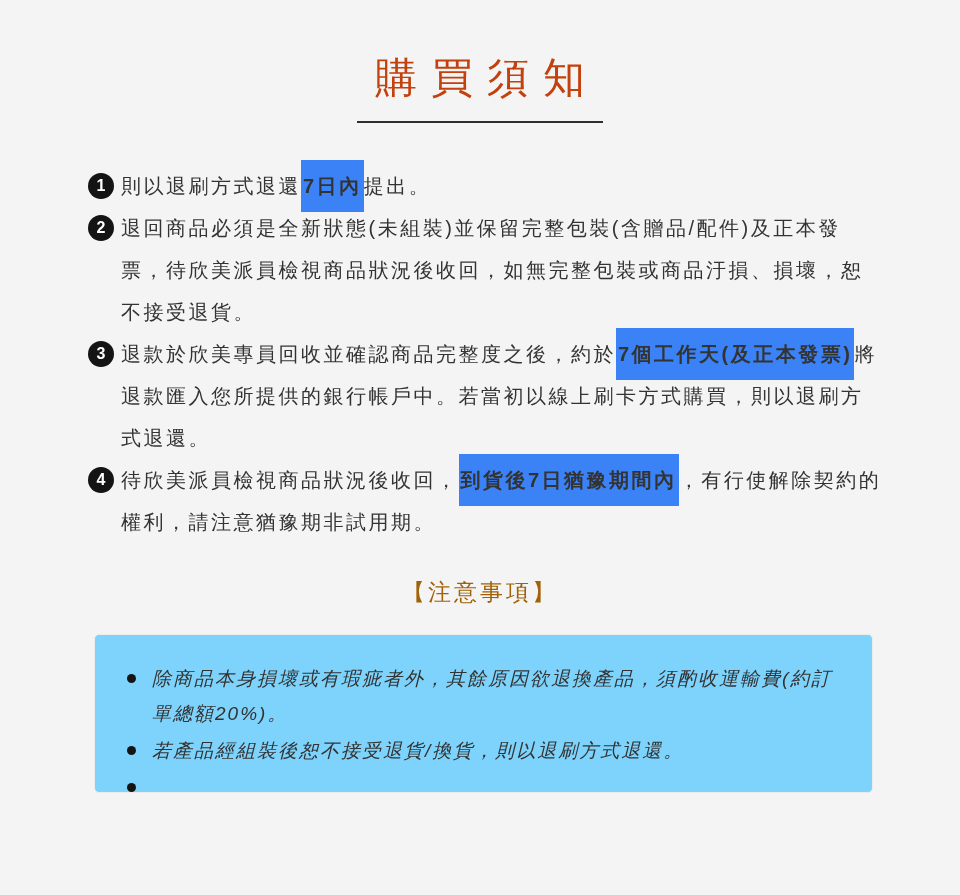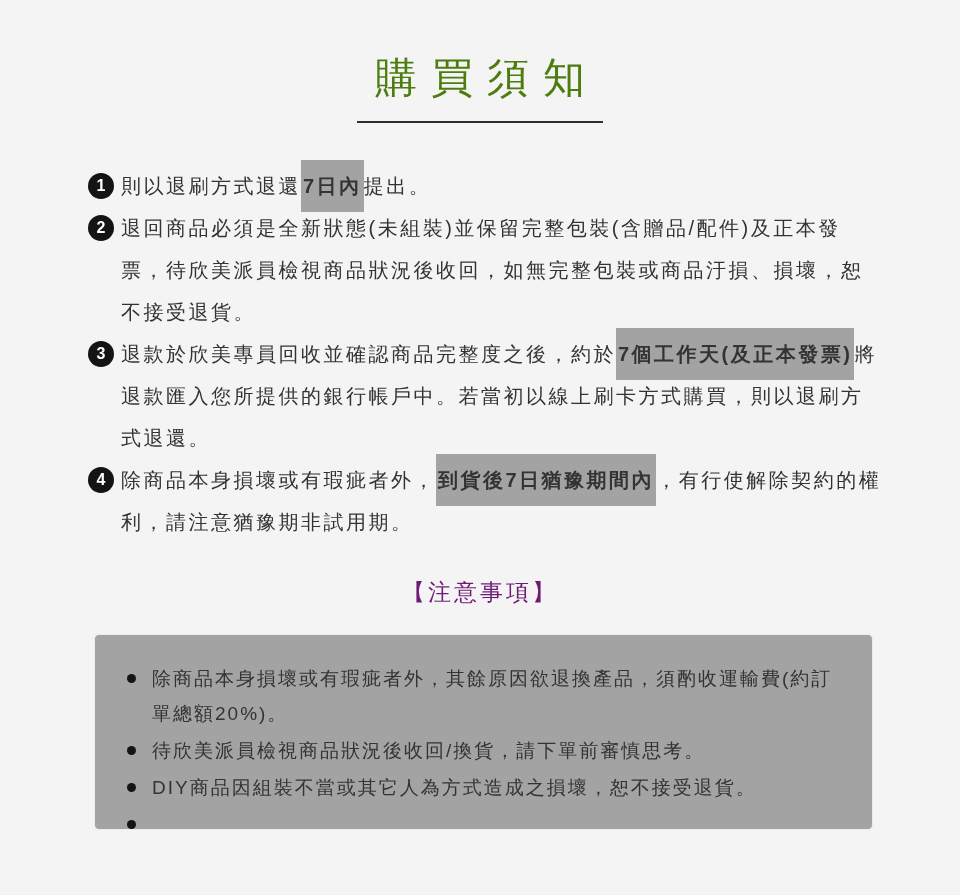--- a/index.html
+++ b/index.html
@@ -21,21 +21,21 @@
   }
   
   .page-title {
     margin: 0;
     padding-top: 50px;
     text-align: center;
     font-size: 42px;
     font-weight: 400;
     letter-spacing: 14px;
     text-indent: 14px;
-    color: #4d7c0f;
+    color: #c2410c;
   }
   .title-rule {
     width: 246px;
     height: 2px;
     background: #2e2e2e;
     margin: 15px auto 0 auto;
   }
   
   .items {
     margin: 42px 76px 0 88px;
@@ -59,41 +59,42 @@
     line-height: 26px;
   }
   .item-text {
     margin: 0;
     font-size: 20px;
     line-height: 42px;
     letter-spacing: 2.5px;
     color: #333333;
   }
   .hl {
-    background: #a3a3a3;
+    background: #3b82f6;
     font-weight: 700;
     padding: 15px 2px;
   }
   
   .notice-heading {
     margin: 34px 0 0 0;
     text-align: center;
     font-size: 23px;
     font-weight: 400;
     letter-spacing: 3px;
-    color: #701a75;
+    color: #a16207;
   }
   .notice-box {
     box-sizing: border-box;
     width: 779px;
     margin: 26px 0 0 94px;
-    background: #a3a3a3;
+    background: #7dd3fc;
     border: 1px solid #ececec;
     border-radius: 5px;
     padding: 26px 34px 22px 30px;
+    font-style: italic;
   }
   .bullet {
     position: relative;
     padding-left: 27px;
     font-size: 19px;
     line-height: 35px;
     letter-spacing: 2px;
     margin-bottom: 2px;
     color: #333333;
   }
@@ -127,38 +128,34 @@
       <p class="item-text"><span>退回商品必須是全新狀態(未組裝)並保留完整包裝(含贈品/配件)及正本發票，待欣美派員檢視商品狀況後收回，如無完整包裝或商品汙損、損壞，恕不接受退貨。</span></p>
     </div>
 
     <div class="item">
       <span class="num-badge">3</span>
       <p class="item-text"><span>退款於欣美專員回收並確認商品完整度之後，約於</span><span class="hl">7個工作天(及正本發票)</span><span>將退款匯入您所提供的銀行帳戶中。若當初以線上刷卡方式購買，則以退刷方式退還。</span></p>
     </div>
 
     <div class="item">
       <span class="num-badge">4</span>
-      <p class="item-text"><span>除商品本身損壞或有瑕疵者外，</span><span class="hl">到貨後7日猶豫期間內</span><span>，有行使解除契約的權利，請注意猶豫期非試用期。</span></p>
+      <p class="item-text"><span>待欣美派員檢視商品狀況後收回，</span><span class="hl">到貨後7日猶豫期間內</span><span>，有行使解除契約的權利，請注意猶豫期非試用期。</span></p>
     </div>
 
   </div>
 
   <h2 class="notice-heading">【注意事項】</h2>
 
   <div class="notice-box">
     <div class="bullet">
       <span class="bullet-dot"></span>
       <span>除商品本身損壞或有瑕疵者外，其餘原因欲退換產品，須酌收運輸費(約訂單總額20%)。</span>
     </div>
     <div class="bullet">
       <span class="bullet-dot"></span>
-      <span>待欣美派員檢視商品狀況後收回/換貨，請下單前審慎思考。</span>
-    </div>
-    <div class="bullet">
-      <span class="bullet-dot"></span>
-      <span>DIY商品因組裝不當或其它人為方式造成之損壞，恕不接受退貨。</span>
+      <span>若產品經組裝後恕不接受退貨/換貨，則以退刷方式退還。</span>
     </div>
     <div class="bullet">
       <span class="bullet-dot"></span>
     </div>
   </div>
 
 </div>
 
 </body></html>

